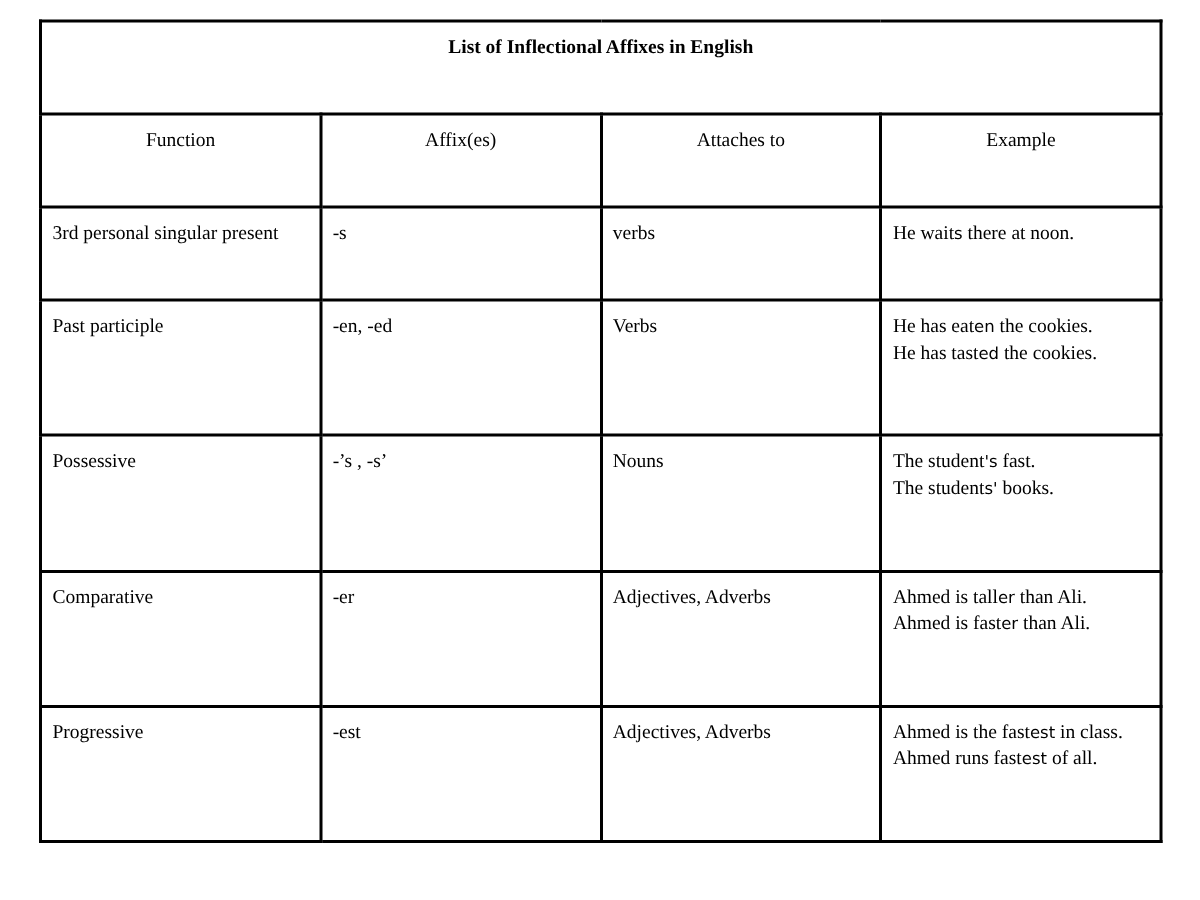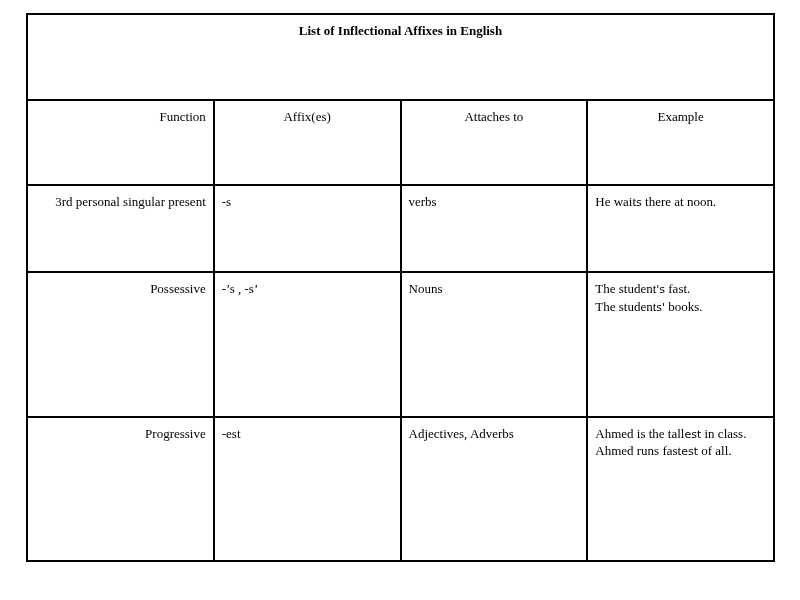--- a/index.html
+++ b/index.html
@@ -26,21 +26,21 @@
     border-collapse: collapse;
     table-layout: fixed;
     width: 749px;
     height: 549px;
     border: 2px solid #000000;
   }
 
   table.affix-table td {
     border: 2px solid #000000;
     vertical-align: top;
-    padding: 7px 7px 0 7px;
+    padding: 7px 7px 13px 7px;
     font-family: "Liberation Serif", serif;
     font-size: 13px;
     line-height: 1.32;
     color: #000000;
     background: #ffffff;
   }
 
   
   td.title-cell {
     background: #c0c0c0;
@@ -57,21 +57,21 @@
     background: #c0c0c0;
     text-align: center;
     vertical-align: middle;
     font-family: "Liberation Sans", sans-serif;
     font-size: 14px;
     font-weight: normal;
     padding: 4px 6px;
   }
 
   
-  td.c-function { width: 187px; text-align: right; }
+  td.c-function { width: 187px; }
   td.c-affix    { width: 187px; }
   td.c-attaches { width: 186px; }
   td.c-example  { width: 189px; }
 
   td.c-example {
     font-family: "Liberation Sans", sans-serif;
     font-size: 12px;
     line-height: 1.45;
   }
 
@@ -100,32 +100,50 @@
         </tr>
     <tr>
           <td class="c-function">3rd personal singular present</td>
           <td class="c-affix">-s</td>
           <td class="c-attaches">verbs</td>
           <td class="c-example">
             <span class="ex-line"><span>He wait</span><span class="morph">s</span><span> there at noon.</span></span>
           </td>
         </tr>
         <tr>
+          <td class="c-function">Past participle</td>
+          <td class="c-affix">-en, -ed</td>
+          <td class="c-attaches">Verbs</td>
+          <td class="c-example">
+            <span class="ex-line"><span>He has eat</span><span class="morph">en</span><span> the cookies.</span></span>
+            <span class="ex-line"><span>He has tast</span><span class="morph">ed</span><span> the cookies.</span></span>
+          </td>
+        </tr>
+        <tr>
           <td class="c-function">Possessive</td>
           <td class="c-affix">-’s , -s’</td>
           <td class="c-attaches">Nouns</td>
           <td class="c-example">
             <span class="ex-line"><span>The student</span><span class="morph">'s</span><span> fast.</span></span>
             <span class="ex-line"><span>The student</span><span class="morph">s'</span><span> books.</span></span>
           </td>
         </tr>
         <tr>
+          <td class="c-function">Comparative</td>
+          <td class="c-affix">-er</td>
+          <td class="c-attaches">Adjectives, Adverbs</td>
+          <td class="c-example">
+            <span class="ex-line"><span>Ahmed is tall</span><span class="morph">er</span><span> than Ali.</span></span>
+            <span class="ex-line"><span>Ahmed is fast</span><span class="morph">er</span><span> than Ali.</span></span>
+          </td>
+        </tr>
+        <tr>
           <td class="c-function">Progressive</td>
           <td class="c-affix">-est</td>
           <td class="c-attaches">Adjectives, Adverbs</td>
           <td class="c-example">
-            <span class="ex-line"><span>Ahmed is the tall</span><span class="morph">est</span><span> in class.</span></span>
+            <span class="ex-line"><span>Ahmed is the fast</span><span class="morph">est</span><span> in class.</span></span>
             <span class="ex-line"><span>Ahmed runs fast</span><span class="morph">est</span><span> of all.</span></span>
           </td>
         </tr>
       </tbody>
   </table>
 </div>
 
 </body></html>

